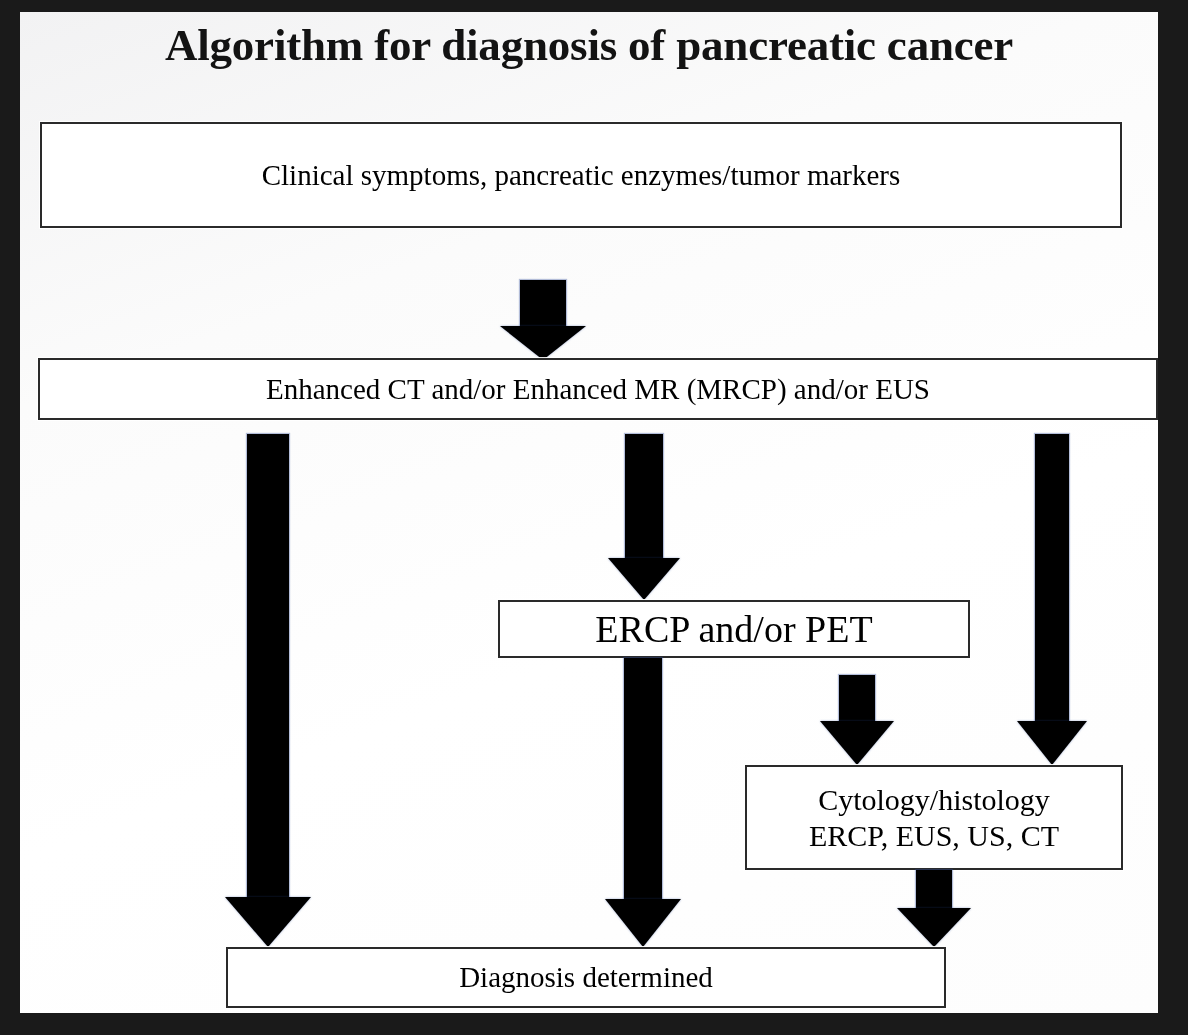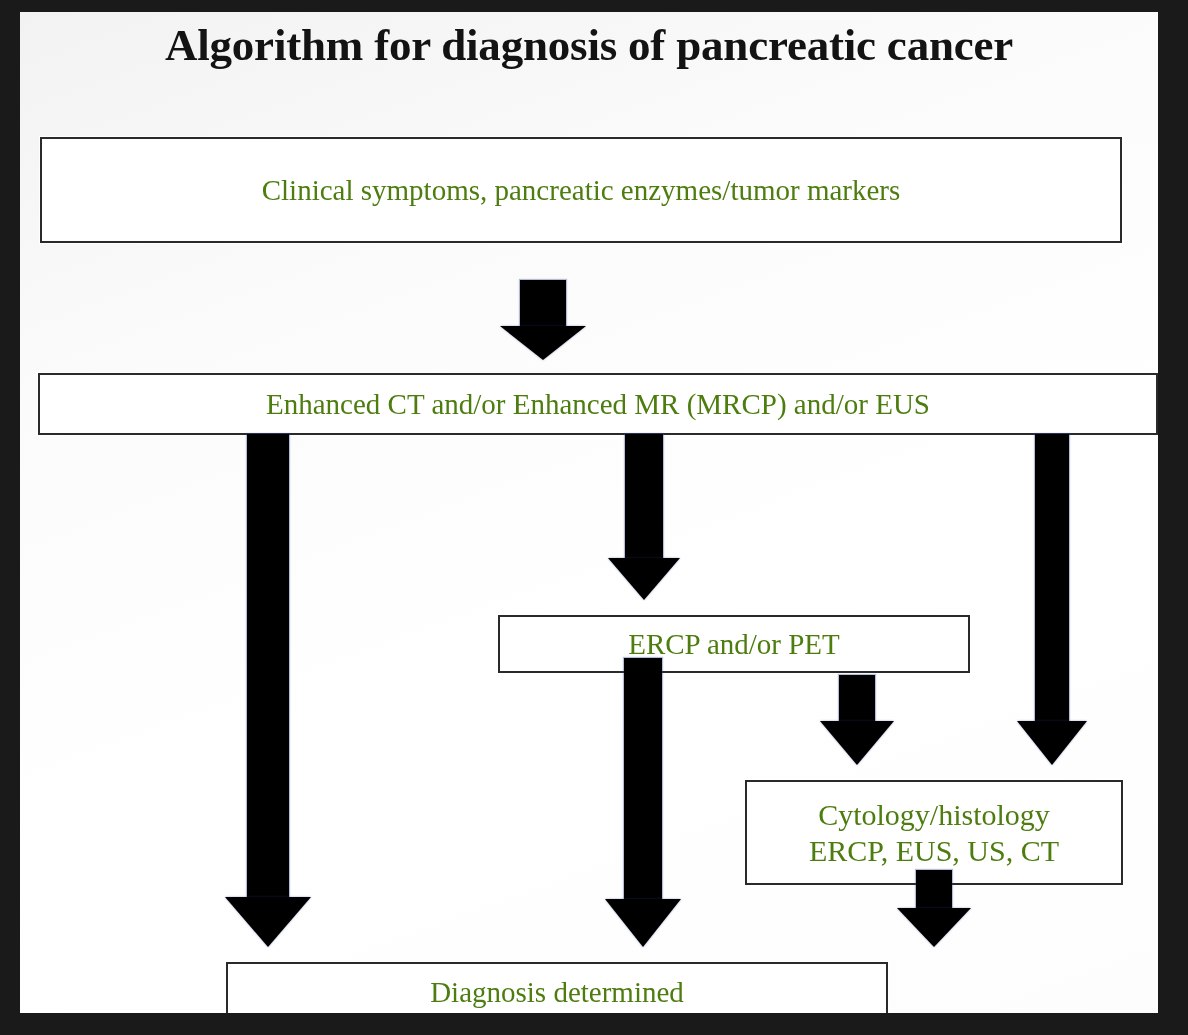--- a/index.html
+++ b/index.html
@@ -55,50 +55,49 @@
     position: absolute;
     box-sizing: border-box;
     border: 2px solid #2a2a2a;
     background: #ffffff;
     box-shadow: 0 0 0 1px rgba(255,255,255,0.9);
     display: flex;
     flex-direction: column;
     align-items: center;
     justify-content: center;
     text-align: center;
-    color: #4d7c0f;
+    color: #000000;
     font-family: "Liberation Serif", "DejaVu Serif", serif;
-    margin-top: 15px;
   }
   .flow-box .line {
     display: block;
     white-space: nowrap;
     line-height: 1.18;
   }
 
   
   #box-symptoms {
     left: 20px;  top: 110px;  width: 1082px; height: 106px;
     font-size: 29px;
   }
   #box-imaging {
     left: 18px;  top: 346px;  width: 1120px; height: 62px;
     font-size: 29px;
     align-items: center;
   }
   #box-ercp-pet {
     left: 478px; top: 588px;  width: 472px;  height: 58px;
-    font-size: 29px;
+    font-size: 38px;
   }
   #box-cytology {
     left: 725px; top: 753px;  width: 378px;  height: 105px;
     font-size: 30px;
   }
   #box-diagnosis {
-    left: 206px; top: 935px;  width: 662px;  height: 61px;
+    left: 206px; top: 935px;  width: 720px;  height: 61px;
     font-size: 29px;
   }
 
   
   .arrow {
     position: absolute;
   }
   .arrow .shaft {
     position: absolute;
     left: 50%;

